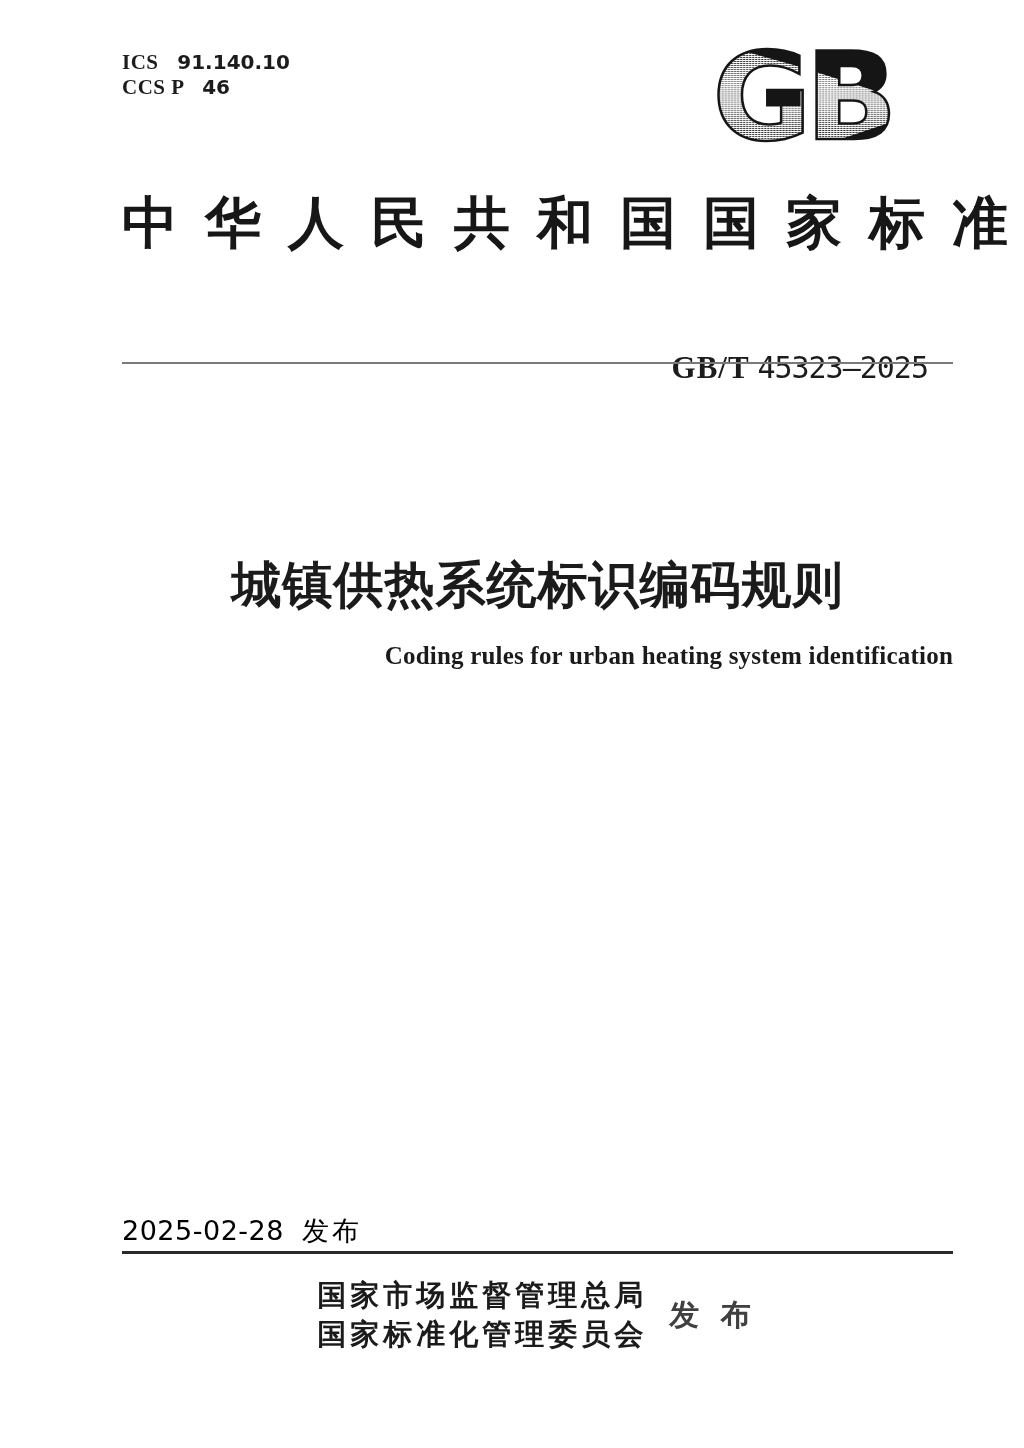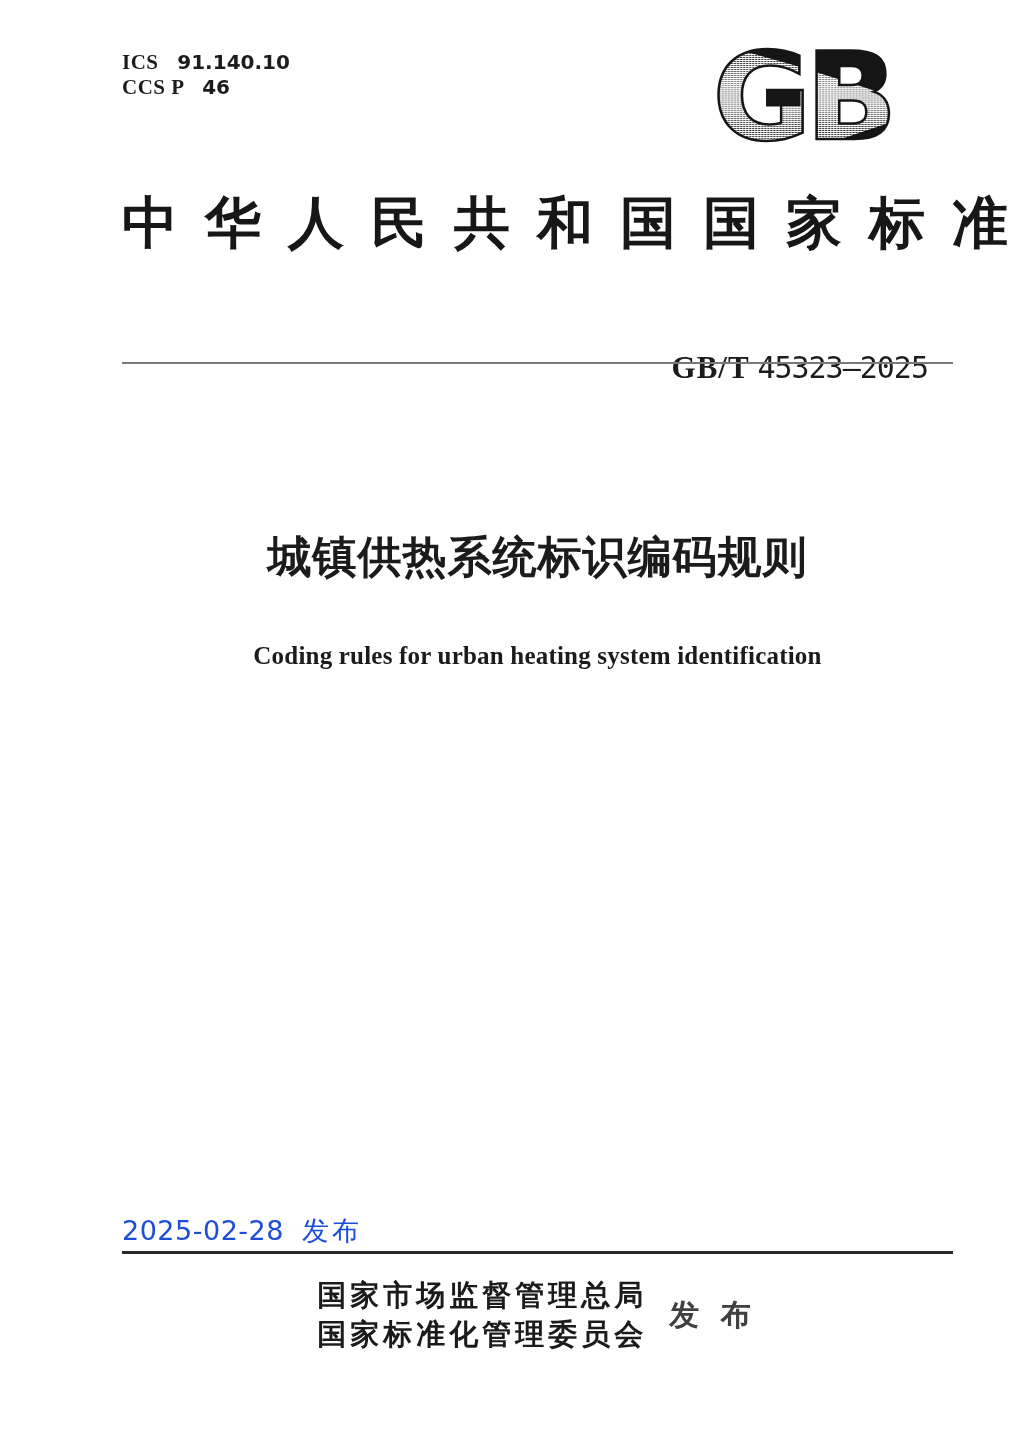--- a/index.html
+++ b/index.html
@@ -76,53 +76,53 @@
   .rule-top {
     left: 122px;
     top: 362px;
     width: 831px;
     height: 2px;
     background: #7a7a7a;
   }
 
   .title-zh {
     left: 122px;
-    top: 528px;
+    top: 552px;
     width: 831px;
     text-align: center;
     font-family: "DejaVu Sans", sans-serif;
     font-weight: bold;
-    font-size: 44px;
+    font-size: 50px;
     letter-spacing: 1px;
     color: #1b1b1b;
   }
 
   .title-en {
     left: 122px;
     top: 642px;
     width: 831px;
-    text-align: center;
+    text-align: right;
     font-weight: bold;
     font-size: 25px;
     letter-spacing: 0.2px;
     color: #1b1b1b;
   }
 
   
   .dates-row {
     left: 122px;
     top: 1213px;
     width: 831px;
     display: flex;
     justify-content: flex-start;
     font-family: "DejaVu Sans", sans-serif;
     font-weight: 500;
     font-size: 27px;
     letter-spacing: 0.5px;
-    color: #1d4ed8;
+    color: #000000;
   }
   .dates-row .cjk { margin-left: 9px; letter-spacing: 3px; }
 
   .rule-bottom {
     left: 122px;
     top: 1251px;
     width: 831px;
     height: 3px;
     background: #2a2a2a;
   }

